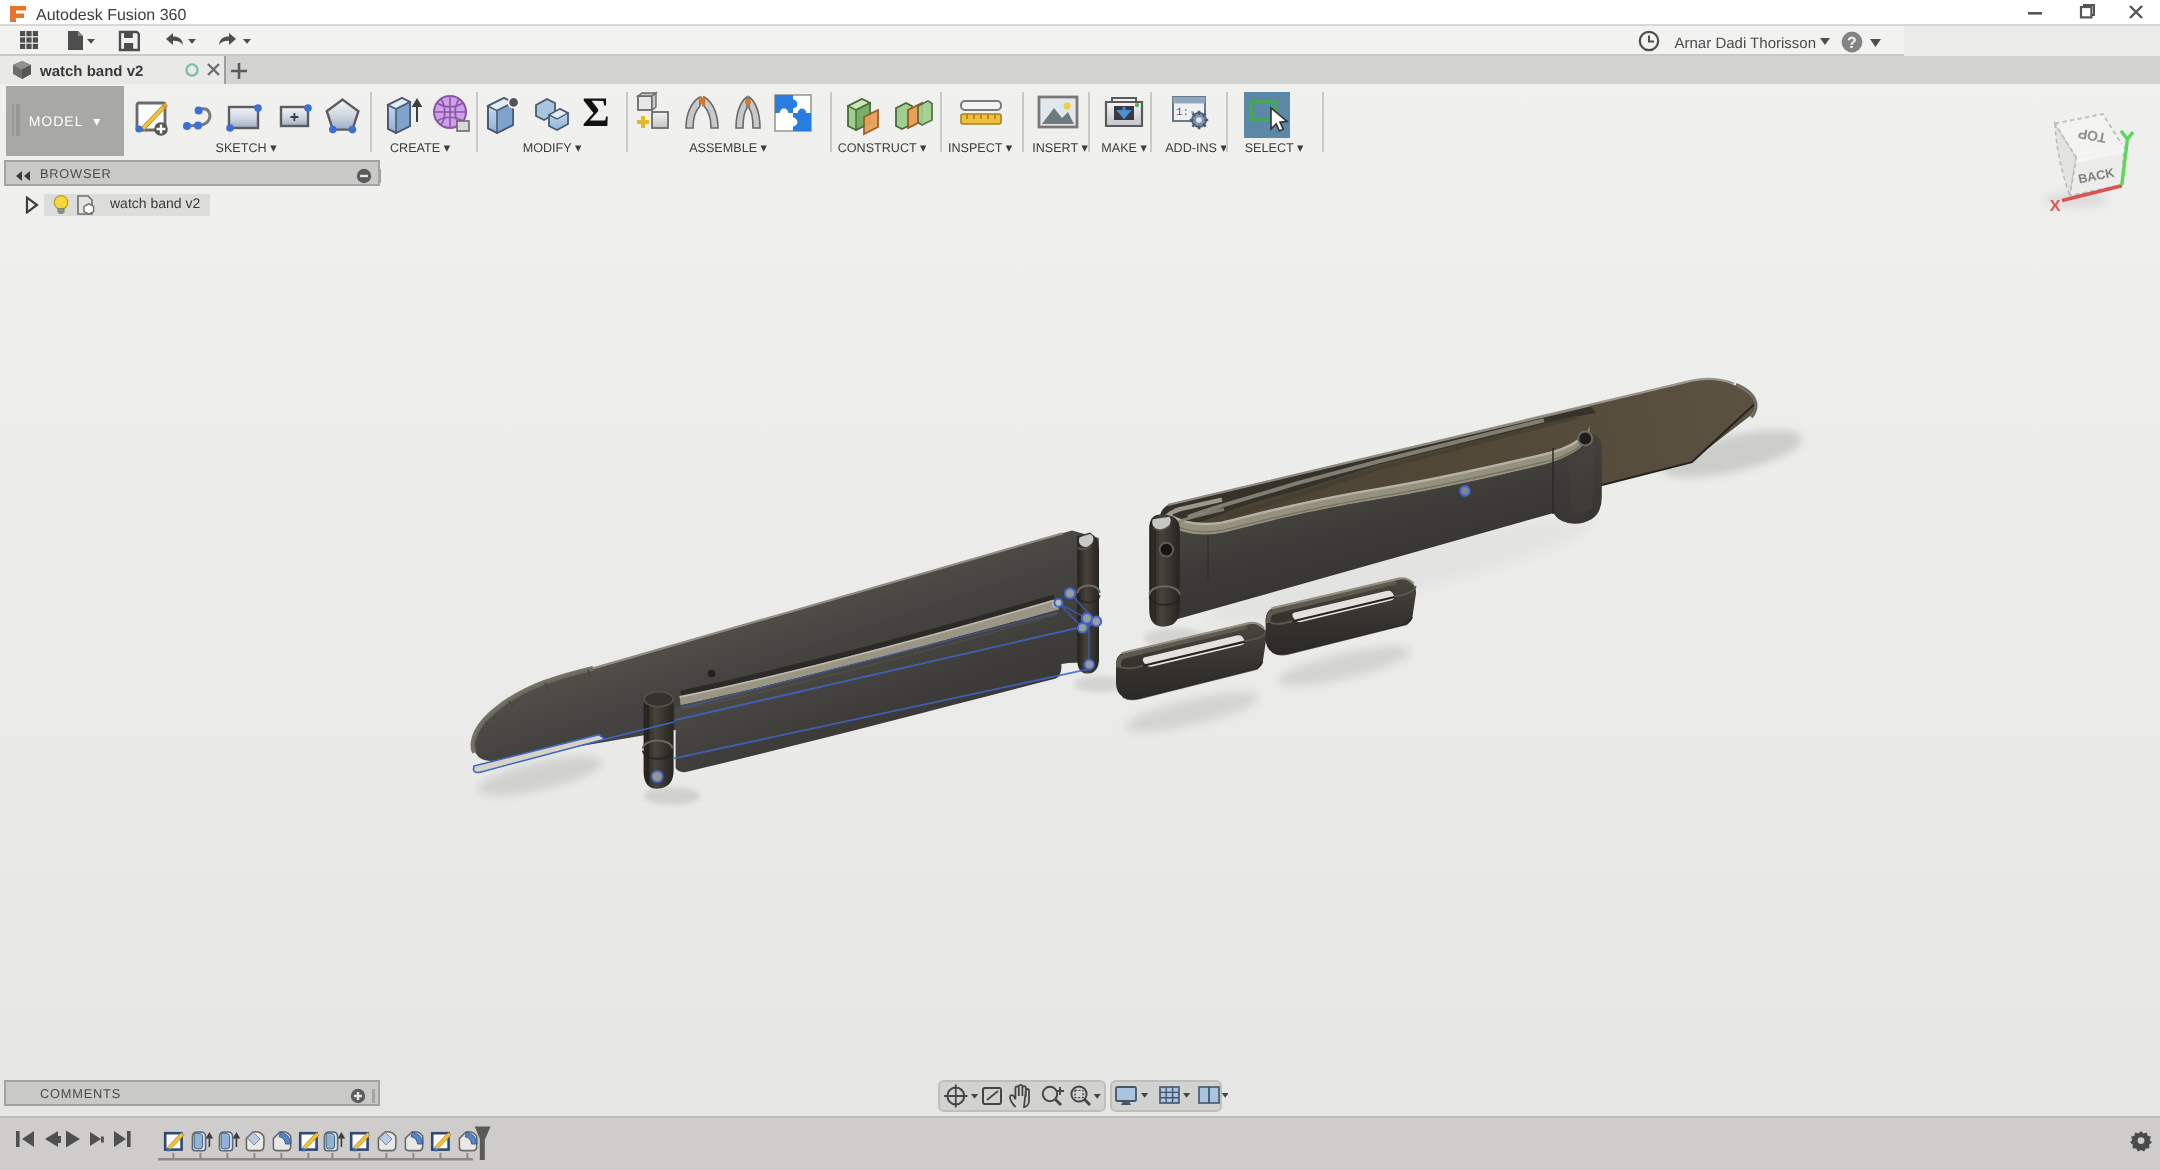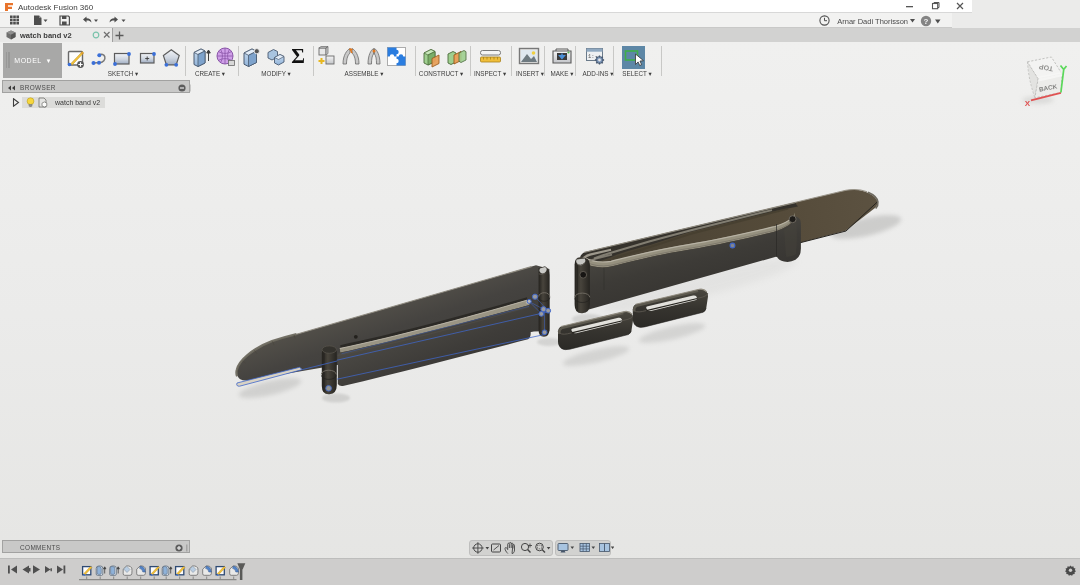--- a/index.html
+++ b/index.html
@@ -1,21 +1,21 @@
 <!DOCTYPE html>
 <html><head>
 <meta charset="utf-8">
 <style>
 * { margin:0; padding:0; box-sizing:border-box; }
 html,body { width:1080px; height:585px; overflow:hidden; font-family:"Liberation Sans", sans-serif; }
 #app { position:relative; width:1080px; height:585px; background:#ebebea; }
 .abs { position:absolute; }
 
 
-#titlebar { left:0; top:0; width:972px; height:13px; background:#ffffff; border-bottom:1px solid #d8d8d8; }
+#titlebar { left:0; top:0; width:1080px; height:13px; background:#ffffff; border-bottom:1px solid #d8d8d8; }
 #titlebar .ttext { position:absolute; left:18px; top:2.5px; font-size:8px; color:#3c3c3c; }
 
 
 #appbar { left:0; top:13px; width:952px; height:15px; background:#f2f2f1; border-bottom:1px solid #c9c9c8; }
 #userarea { position:absolute; right:4px; top:0; height:15px; font-size:7.5px; color:#4a4a4a; }
 
 
 #tabbar { left:0; top:28px; width:1080px; height:14px; background:#d2d2d1; }
 #activetab { position:absolute; left:0; top:0; width:113px; height:14px; background:#e9e9e8; border-right:1px solid #9f9f9f; }
 #tabtitle { position:absolute; left:20px; top:2.5px; font-size:7.5px; font-weight:bold; color:#3a3a3a; }

